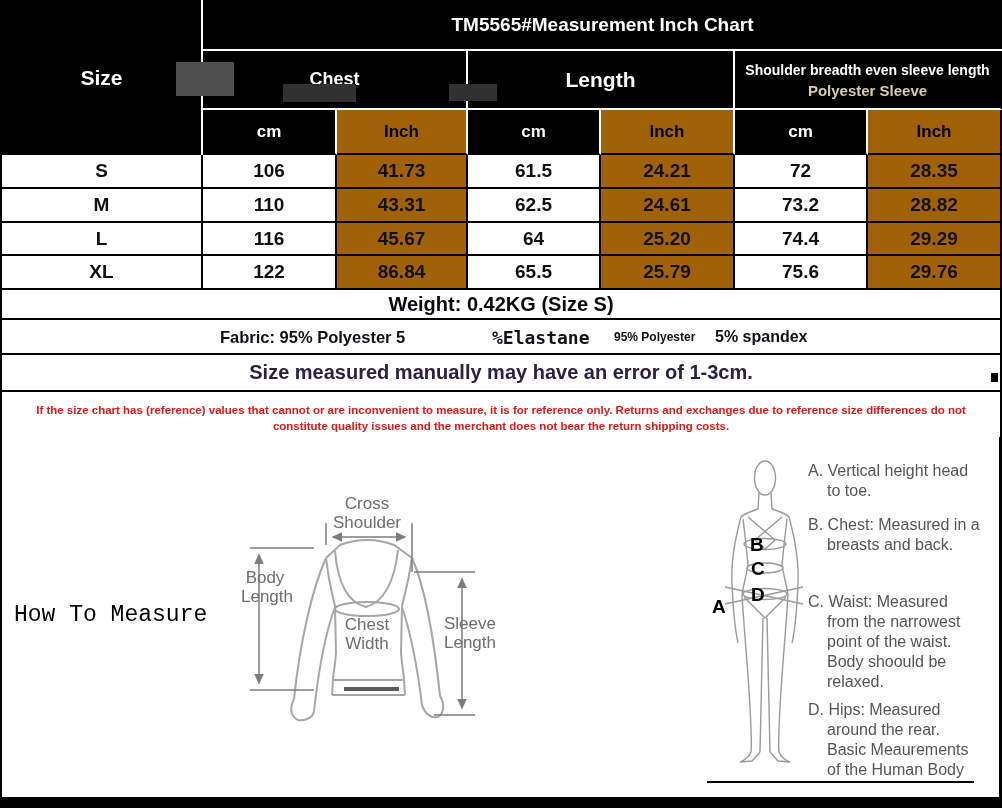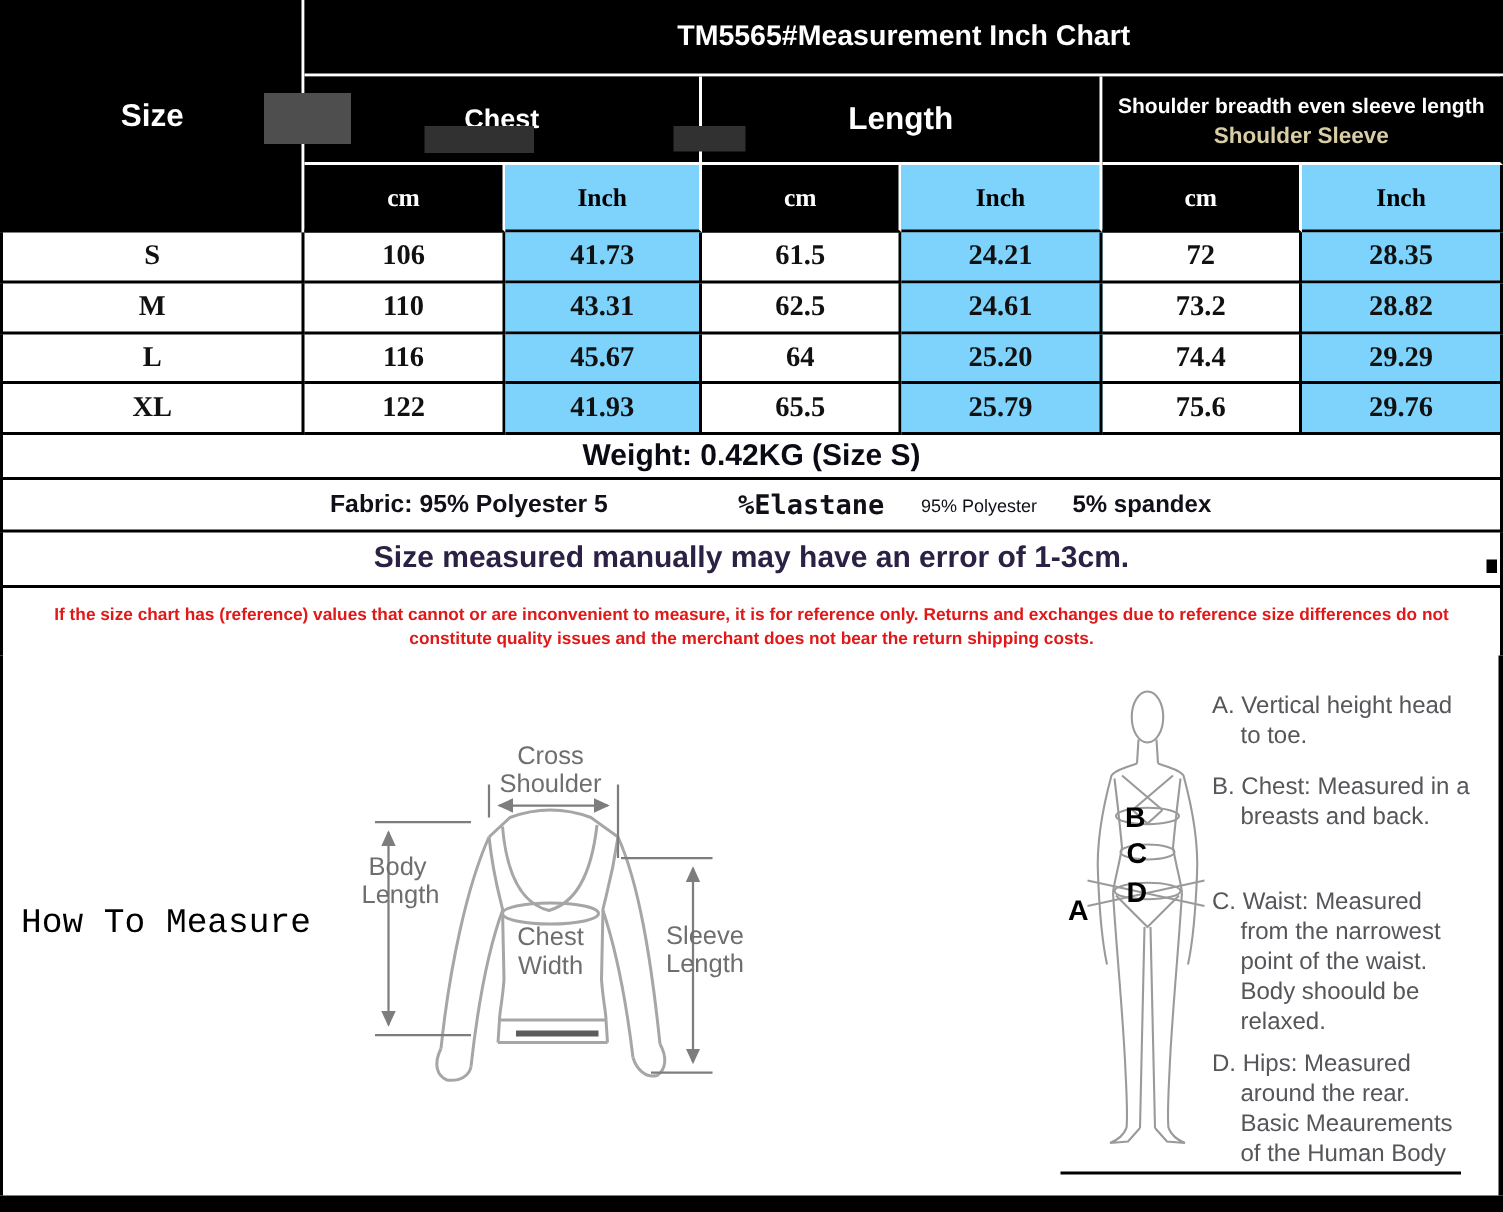--- a/index.html
+++ b/index.html
@@ -10,37 +10,37 @@
   
   table.size-table { border-collapse:separate; border-spacing:0; table-layout:fixed;
     width:1002px; position:absolute; top:0; left:0; }
   table.size-table td { box-sizing:border-box; padding:0; text-align:center; vertical-align:middle; overflow:hidden; }
   .hb { background:#000; color:#fff; font-weight:bold; }
   .bl  { border-left:2px solid #000; }
   .bwr { border-right:2px solid #fff; }
   .bwb { border-bottom:2px solid #fff; }
   .bkr { border-right:2px solid #000; }
   .bkb { border-bottom:2px solid #000; }
-  .yellow { background:#7dd3fc; }
-  .serifb { font-family:Liberation Serif, serif; font-weight:bold; }
+  .yellow { background:#a16207; }
+  .serifb { font-family:Liberation Sans, sans-serif; font-weight:bold; }
   .title-cell { font-size:19px; letter-spacing:0px; }
   .size-cell  { font-size:21px; }
   .chest-cell { font-size:18px; }
   .length-cell{ font-size:21px; }
   .shoulder-line1 { font-size:14px; line-height:19px; margin-top:3px; }
   .shoulder-line2 { font-size:15px; line-height:22px; color:#d8cda4; }
   .unit-cell { font-size:17px; }
   .num-cell  { font-size:19px; color:#111; }
   .fullrow { position:relative; width:100%; height:100%; }
   .weight-text { font-size:20px; font-weight:bold; color:#0a0a14; }
   .note-blue  { font-size:20px; font-weight:bold; color:#2b2144; }
   .fab { position:absolute; top:50%; transform:translateY(-50%); white-space:nowrap; color:#101018; }
   .fab-label   { left:218px; font-size:16.5px; font-weight:bold; }
   .fab-elastane{ left:490px; font-size:18px; font-family:"DejaVu Sans Mono", monospace; font-weight:600; }
-  .fab-poly    { left:612px; font-size:12px; font-weight:normal; }
+  .fab-poly    { left:612px; font-size:12px; font-weight:bold; }
   .fab-spandex { left:713px; font-size:16px; font-weight:bold; }
   .red-row { display:flex; flex-direction:column; justify-content:center; align-items:center; height:100%; }
   .red-line { color:#e11818; font-weight:bold; font-size:11.5px; line-height:16px; white-space:nowrap; }
   
   .measure-section { position:absolute; top:437px; left:0; width:1002px; height:360px;
     box-sizing:border-box; border-left:2px solid #000; border-right:3px solid #000; background:#fff; }
   .howto { position:absolute; left:12px; top:165px; font-family:"Liberation Mono", monospace;
     font-weight:normal; font-size:23px; color:#000; white-space:nowrap; }
   .ann { position:absolute; left:806px; color:#55565a; font-size:16px; line-height:20px; }
   .ann-line { white-space:nowrap; }
@@ -72,21 +72,21 @@
     <tbody>
         <tr style="height:51px">
       <td class="hb bl bwr size-cell" rowspan="3" style="height:155px">Size</td>
       <td class="hb bwb title-cell" colspan="6">TM5565#Measurement Inch Chart</td>
     </tr>
     <tr style="height:59px">
       <td class="hb bwr bwb chest-cell" colspan="2">Chest</td>
       <td class="hb bwr bwb length-cell" colspan="2">Length</td>
       <td class="hb bwb bkr" colspan="2">
         <div class="shoulder-line1">Shoulder breadth even sleeve length</div>
-        <div class="shoulder-line2">Shoulder Sleeve</div>
+        <div class="shoulder-line2">Polyester Sleeve</div>
       </td>
     </tr>
     <tr style="height:45px">
       <td class="hb bwr bkb serifb unit-cell">cm</td>
       <td class="yellow bwr bkb serifb unit-cell">Inch</td>
       <td class="hb bwr bkb serifb unit-cell">cm</td>
       <td class="yellow bwr bkb serifb unit-cell">Inch</td>
       <td class="hb bwr bkb serifb unit-cell">cm</td>
       <td class="yellow bkr bkb serifb unit-cell">Inch</td>
     </tr>
@@ -113,21 +113,21 @@
       <td class="bkr bkb serifb num-cell">116</td>
       <td class="yellow bkr bkb serifb num-cell">45.67</td>
       <td class="bkr bkb serifb num-cell">64</td>
       <td class="yellow bkr bkb serifb num-cell">25.20</td>
       <td class="bkr bkb serifb num-cell">74.4</td>
       <td class="yellow bkr bkb serifb num-cell">29.29</td>
     </tr>
     <tr style="height:34px">
       <td class="bl bkr bkb serifb num-cell">XL</td>
       <td class="bkr bkb serifb num-cell">122</td>
-      <td class="yellow bkr bkb serifb num-cell">41.93</td>
+      <td class="yellow bkr bkb serifb num-cell">86.84</td>
       <td class="bkr bkb serifb num-cell">65.5</td>
       <td class="yellow bkr bkb serifb num-cell">25.79</td>
       <td class="bkr bkb serifb num-cell">75.6</td>
       <td class="yellow bkr bkb serifb num-cell">29.76</td>
     </tr>
     <tr style="height:30px">
       <td class="bl bkr bkb" colspan="7">
         <span class="weight-text">Weight: 0.42KG (Size S)</span>
       </td>
     </tr>

